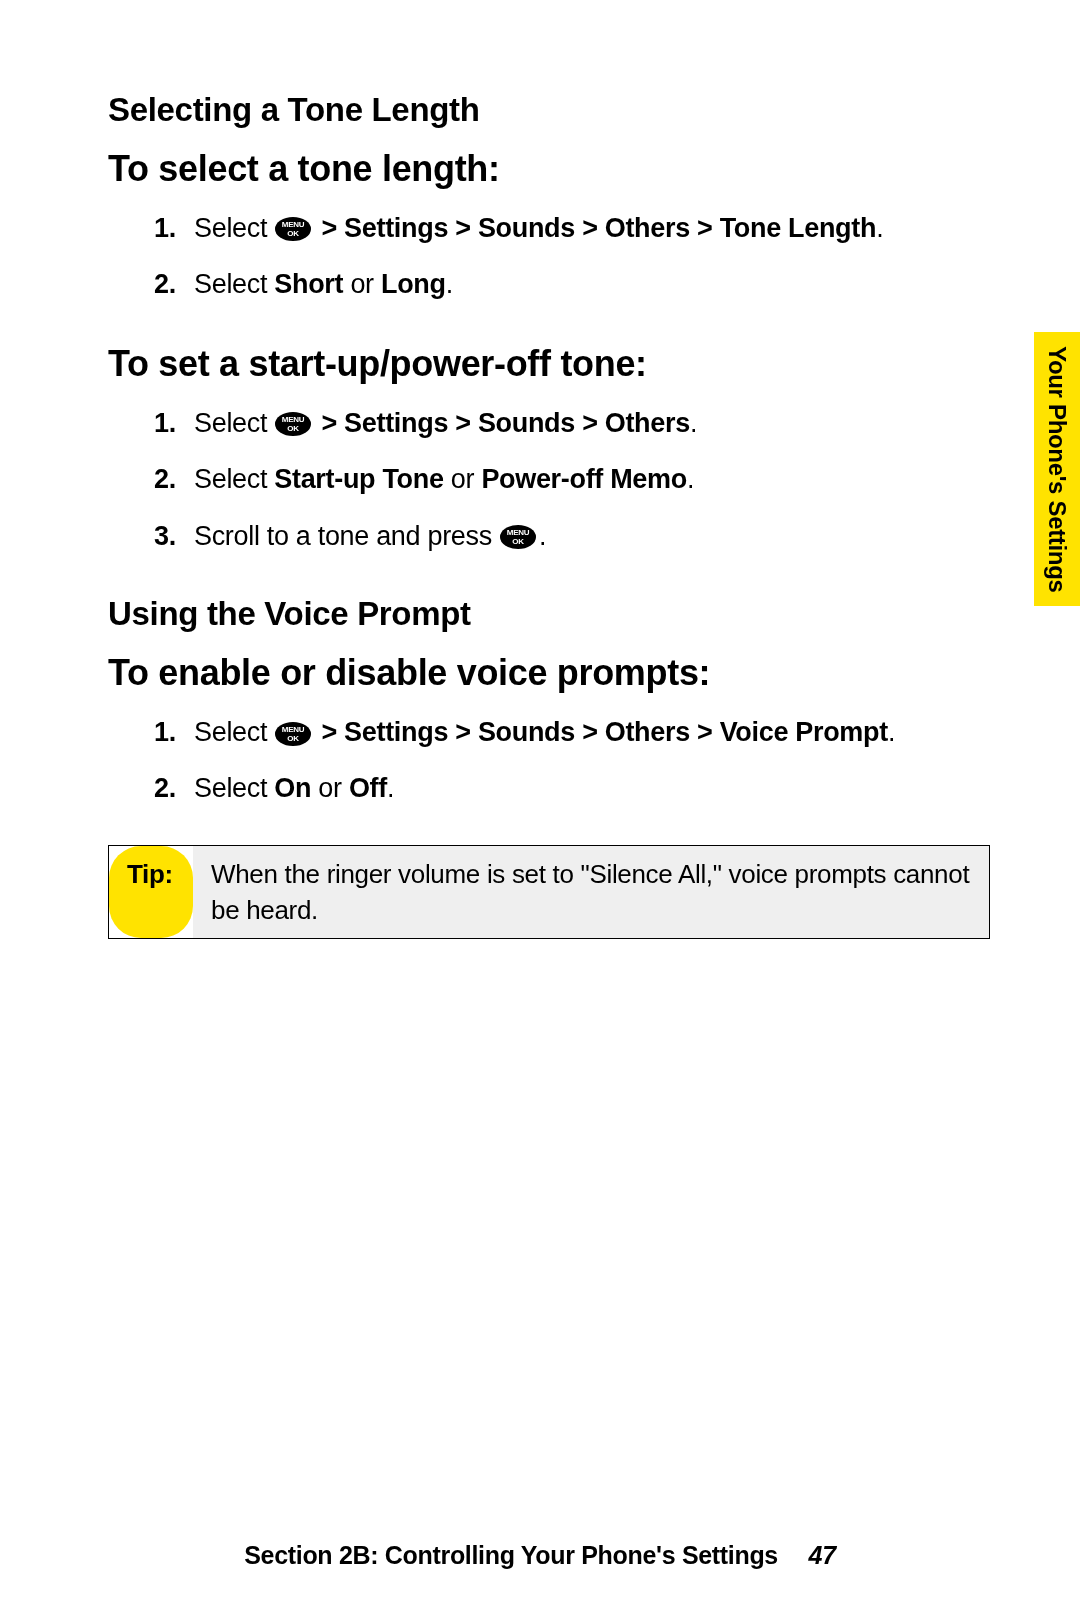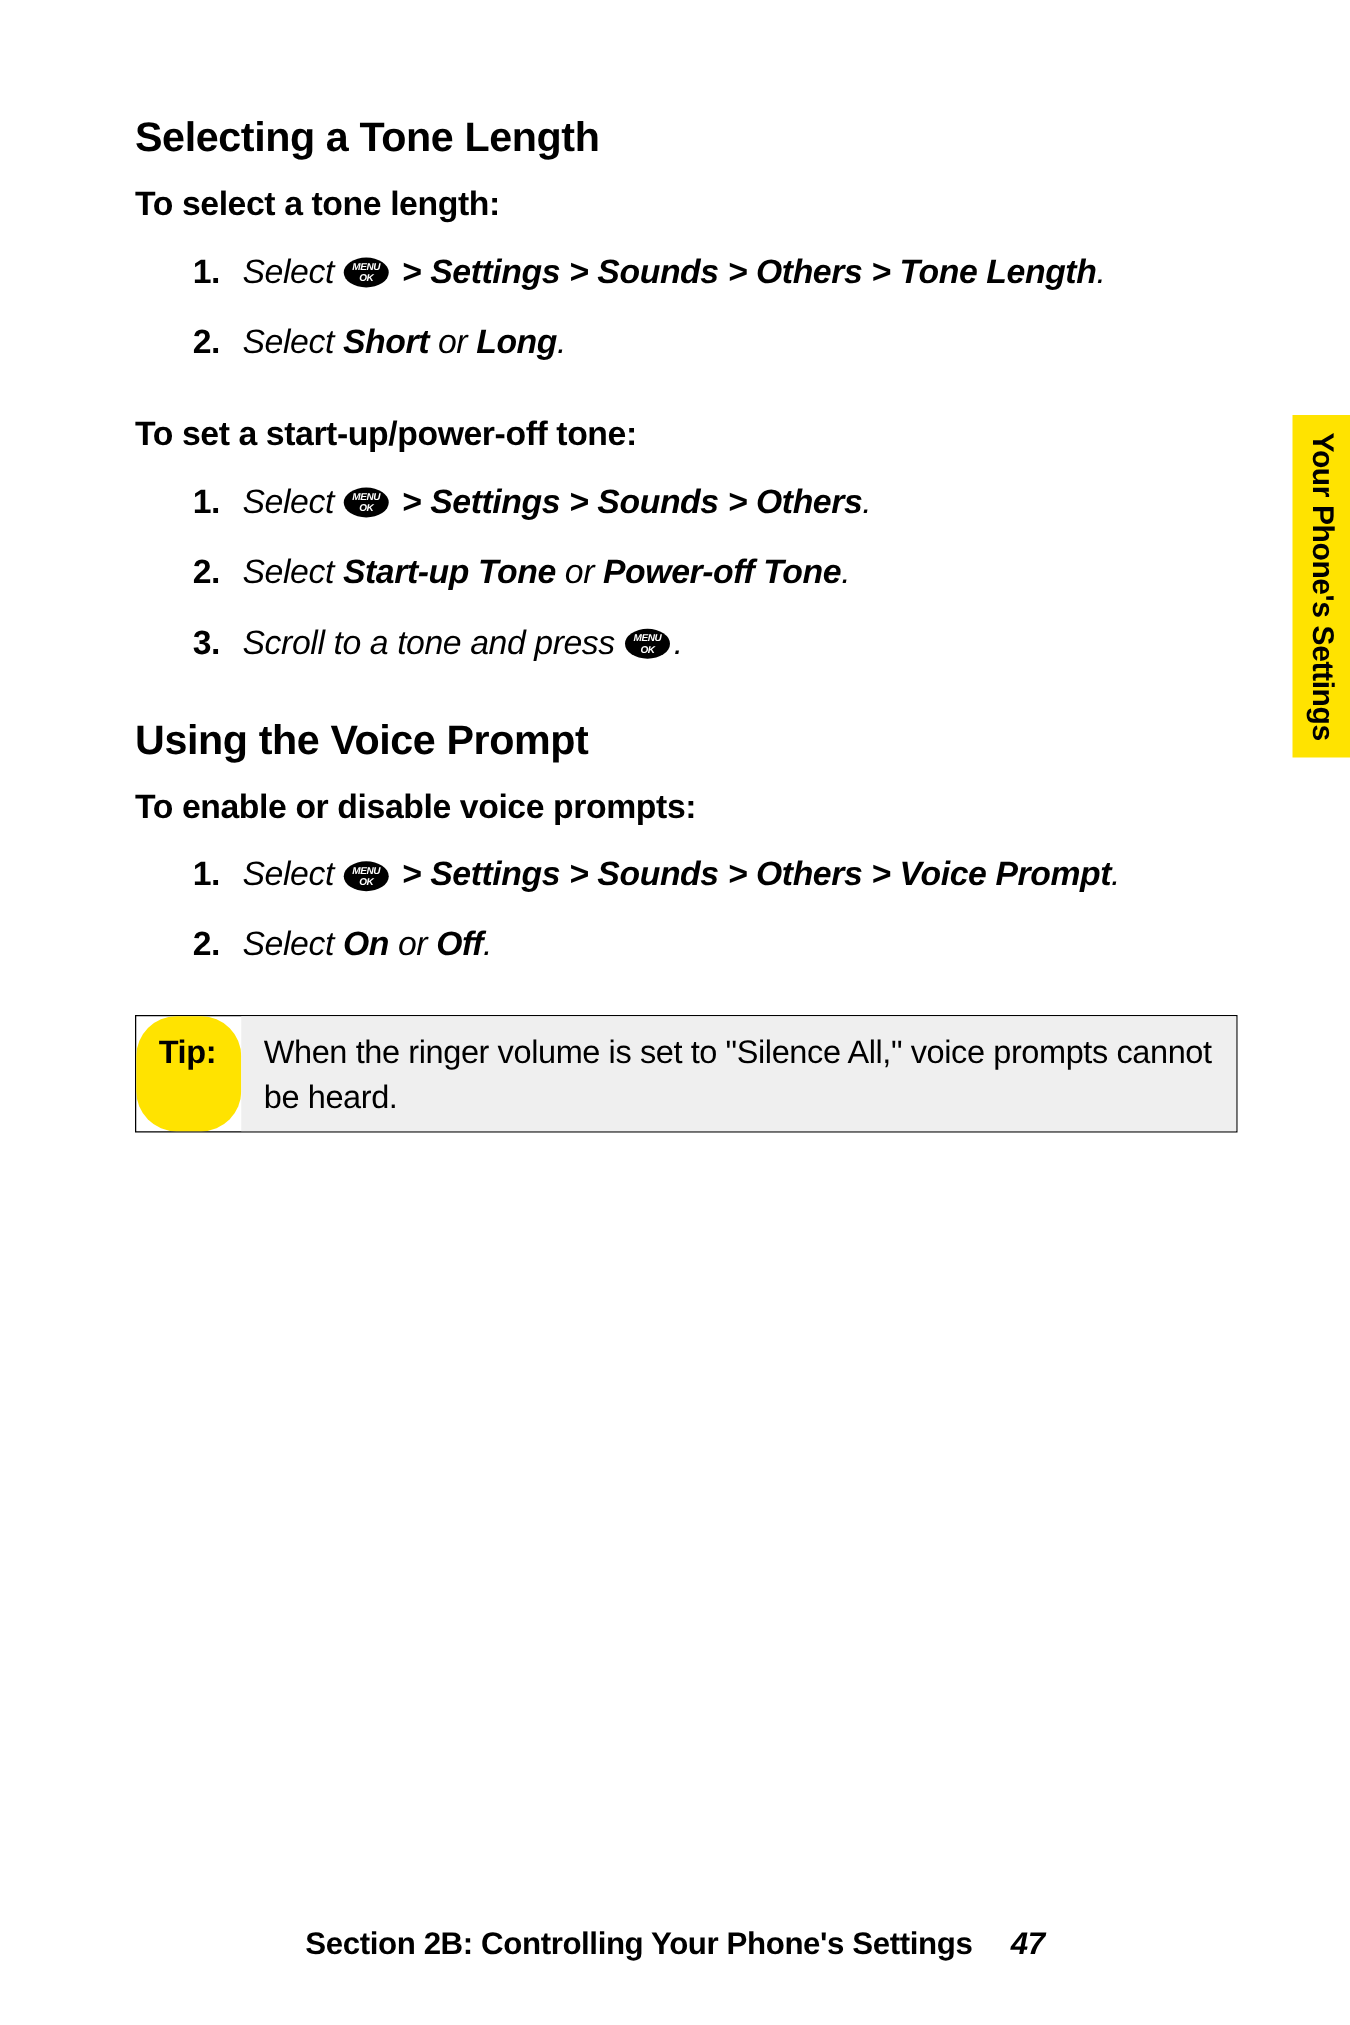--- a/index.html
+++ b/index.html
@@ -1,23 +1,23 @@
 <!DOCTYPE html>
 <html><head>
 <meta charset="utf-8">
 <style>
   html,body{margin:0;padding:0;background:#fff;font-family:"Segoe UI",Arial,Helvetica,sans-serif;color:#000;}
   .page{width:1080px;height:1620px;position:relative;box-sizing:border-box;padding:90px 90px 70px 108px;letter-spacing:-.02em;}
   h2{font-size:33px;font-weight:700;margin:0 0 18px 0;line-height:1.2;}
   .para{font-size:28px;line-height:1.42;margin:0 0 26px 0;}
-  .sub{font-size:27px;font-weight:700;margin:0 0 18px 0;}
+  .sub{font-size:36px;font-weight:700;margin:0 0 18px 0;}
   ol.steps{list-style:none;margin:0 0 36px 0;padding:0;}
   ol.steps li{display:flex;align-items:flex-start;font-size:27px;line-height:1.5;margin:0 0 16px 0;}
   ol.steps li .num{width:68px;text-align:right;padding-right:18px;font-weight:700;flex:none;}
-  ol.steps li .body{flex:1;font-style:italic;}
+  ol.steps li .body{flex:1;}
   ol.steps li .body b{font-weight:700;}
   .menuok{display:inline-block;vertical-align:middle;margin:0 2px 0 0;}
   .tipbox{display:flex;border:1px solid #000;margin-top:6px;font-size:26px;line-height:1.4;}
   .tipbox .tiplabel{background:#ffe300;font-weight:700;padding:10px 18px;width:84px;flex:none;box-sizing:border-box;border-radius:32px;}
   .tipbox .tipbody{background:#efefef;padding:10px 18px;flex:1;}
   .sidetab{position:absolute;top:332px;right:0;width:46px;height:274px;background:#ffe300;display:flex;align-items:center;justify-content:center;}
   .sidetab span{writing-mode:vertical-rl;font-weight:700;font-size:24px;}
   .footer{position:absolute;left:0;right:0;bottom:50px;text-align:center;font-size:25px;font-weight:700;}
   .footer .pn{display:inline-block;margin-left:24px;font-style:italic;}
   .sect{display:block;margin-bottom:38px;}
@@ -59,21 +59,21 @@
           <span>Select </span><svg class="menuok" width="38" height="26">
               <ellipse cx="19" cy="13" rx="18" ry="12" fill="#000"></ellipse>
               <text x="19" y="11" text-anchor="middle" fill="#fff" font-size="8" font-family="Arial" font-weight="700">MENU</text>
               <text x="19" y="20" text-anchor="middle" fill="#fff" font-size="8" font-family="Arial" font-weight="700">OK</text>
             </svg><b> &gt; Settings &gt; Sounds &gt; Others</b>.
         </span>
       </li>
       <li>
         <span class="num">2.</span>
         <span class="body">
-          <span>Select </span><b>Start-up Tone</b><span> or </span><b>Power-off Tone</b>.
+          <span>Select </span><b>Start-up Tone</b><span> or </span><b>Power-off Memo</b>.
         </span>
       </li>
       <li>
         <span class="num">3.</span>
         <span class="body">
           <span>Scroll to a tone and press </span><svg class="menuok" width="38" height="26">
               <ellipse cx="19" cy="13" rx="18" ry="12" fill="#000"></ellipse>
               <text x="19" y="11" text-anchor="middle" fill="#fff" font-size="8" font-family="Arial" font-weight="700">MENU</text>
               <text x="19" y="20" text-anchor="middle" fill="#fff" font-size="8" font-family="Arial" font-weight="700">OK</text>
             </svg>.

